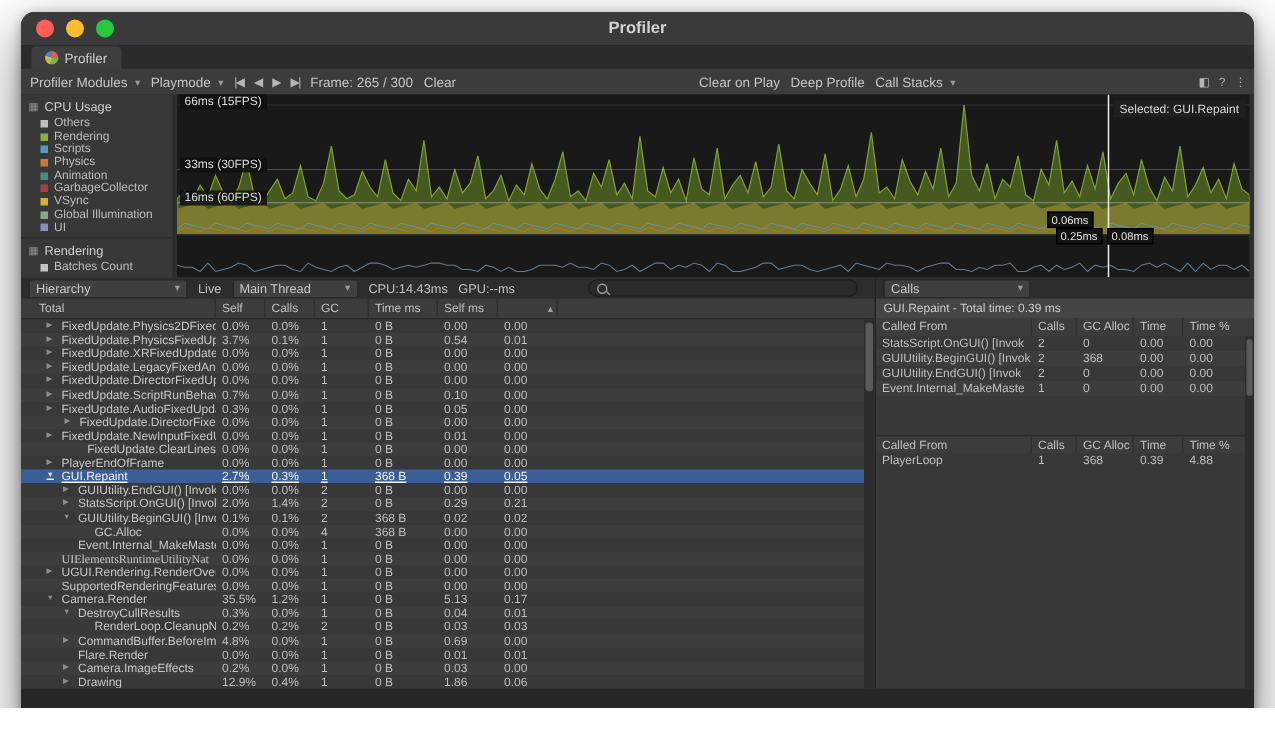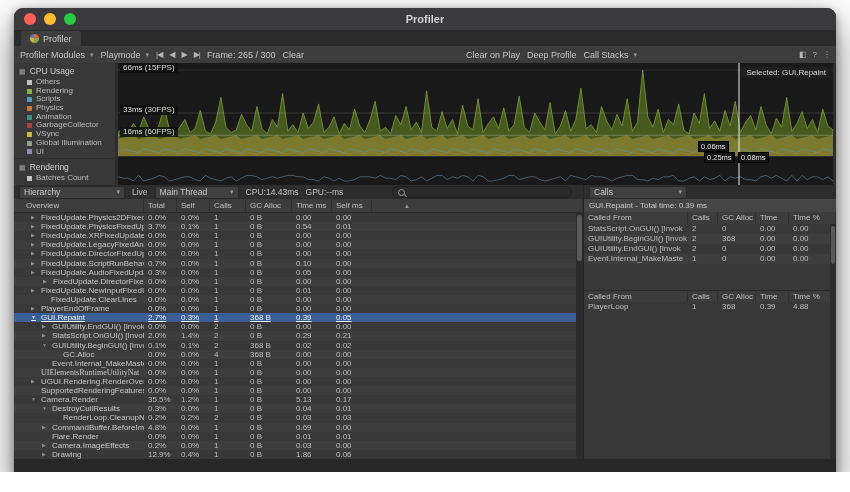--- a/index.html
+++ b/index.html
@@ -233,21 +233,20 @@
             <span class="caret">▾</span>
           </div>
           <span>CPU:14.43ms</span>
           <span>GPU:--ms</span>
           <div class="search">
             <span class="mag"></span>
             <input value="" style="">
           </div>
         </div>
         <div class="thead gridcols">
-          <div>Overview</div>
           <div>Total</div>
           <div>Self</div>
           <div>Calls</div>
           <div>GC Alloc</div>
           <div>Time ms</div>
           <div>Self ms</div>
           <div><span class="filter-ico">▲</span></div>
         </div>
         <div class="rows">
             <div class="trow gridcols">
@@ -361,21 +360,21 @@
               </div>
               <div class="tcell">0.0%</div>
               <div class="tcell">0.0%</div>
               <div class="tcell">1</div>
               <div class="tcell">0 B</div>
               <div class="tcell">0.01</div>
               <div class="tcell">0.00</div>
               <div class="tcell"></div>
             </div>
             <div class="trow gridcols alt">
-              <div class="tcell lbl" style="padding-left: 27px;">
+              <div class="tcell lbl" style="padding-left: 17px; justify-content: flex-end;">
                 <span class="arrow"></span>
                 <span>FixedUpdate.ClearLines</span>
               </div>
               <div class="tcell">0.0%</div>
               <div class="tcell">0.0%</div>
               <div class="tcell">1</div>
               <div class="tcell">0 B</div>
               <div class="tcell">0.00</div>
               <div class="tcell">0.00</div>
               <div class="tcell"></div>

